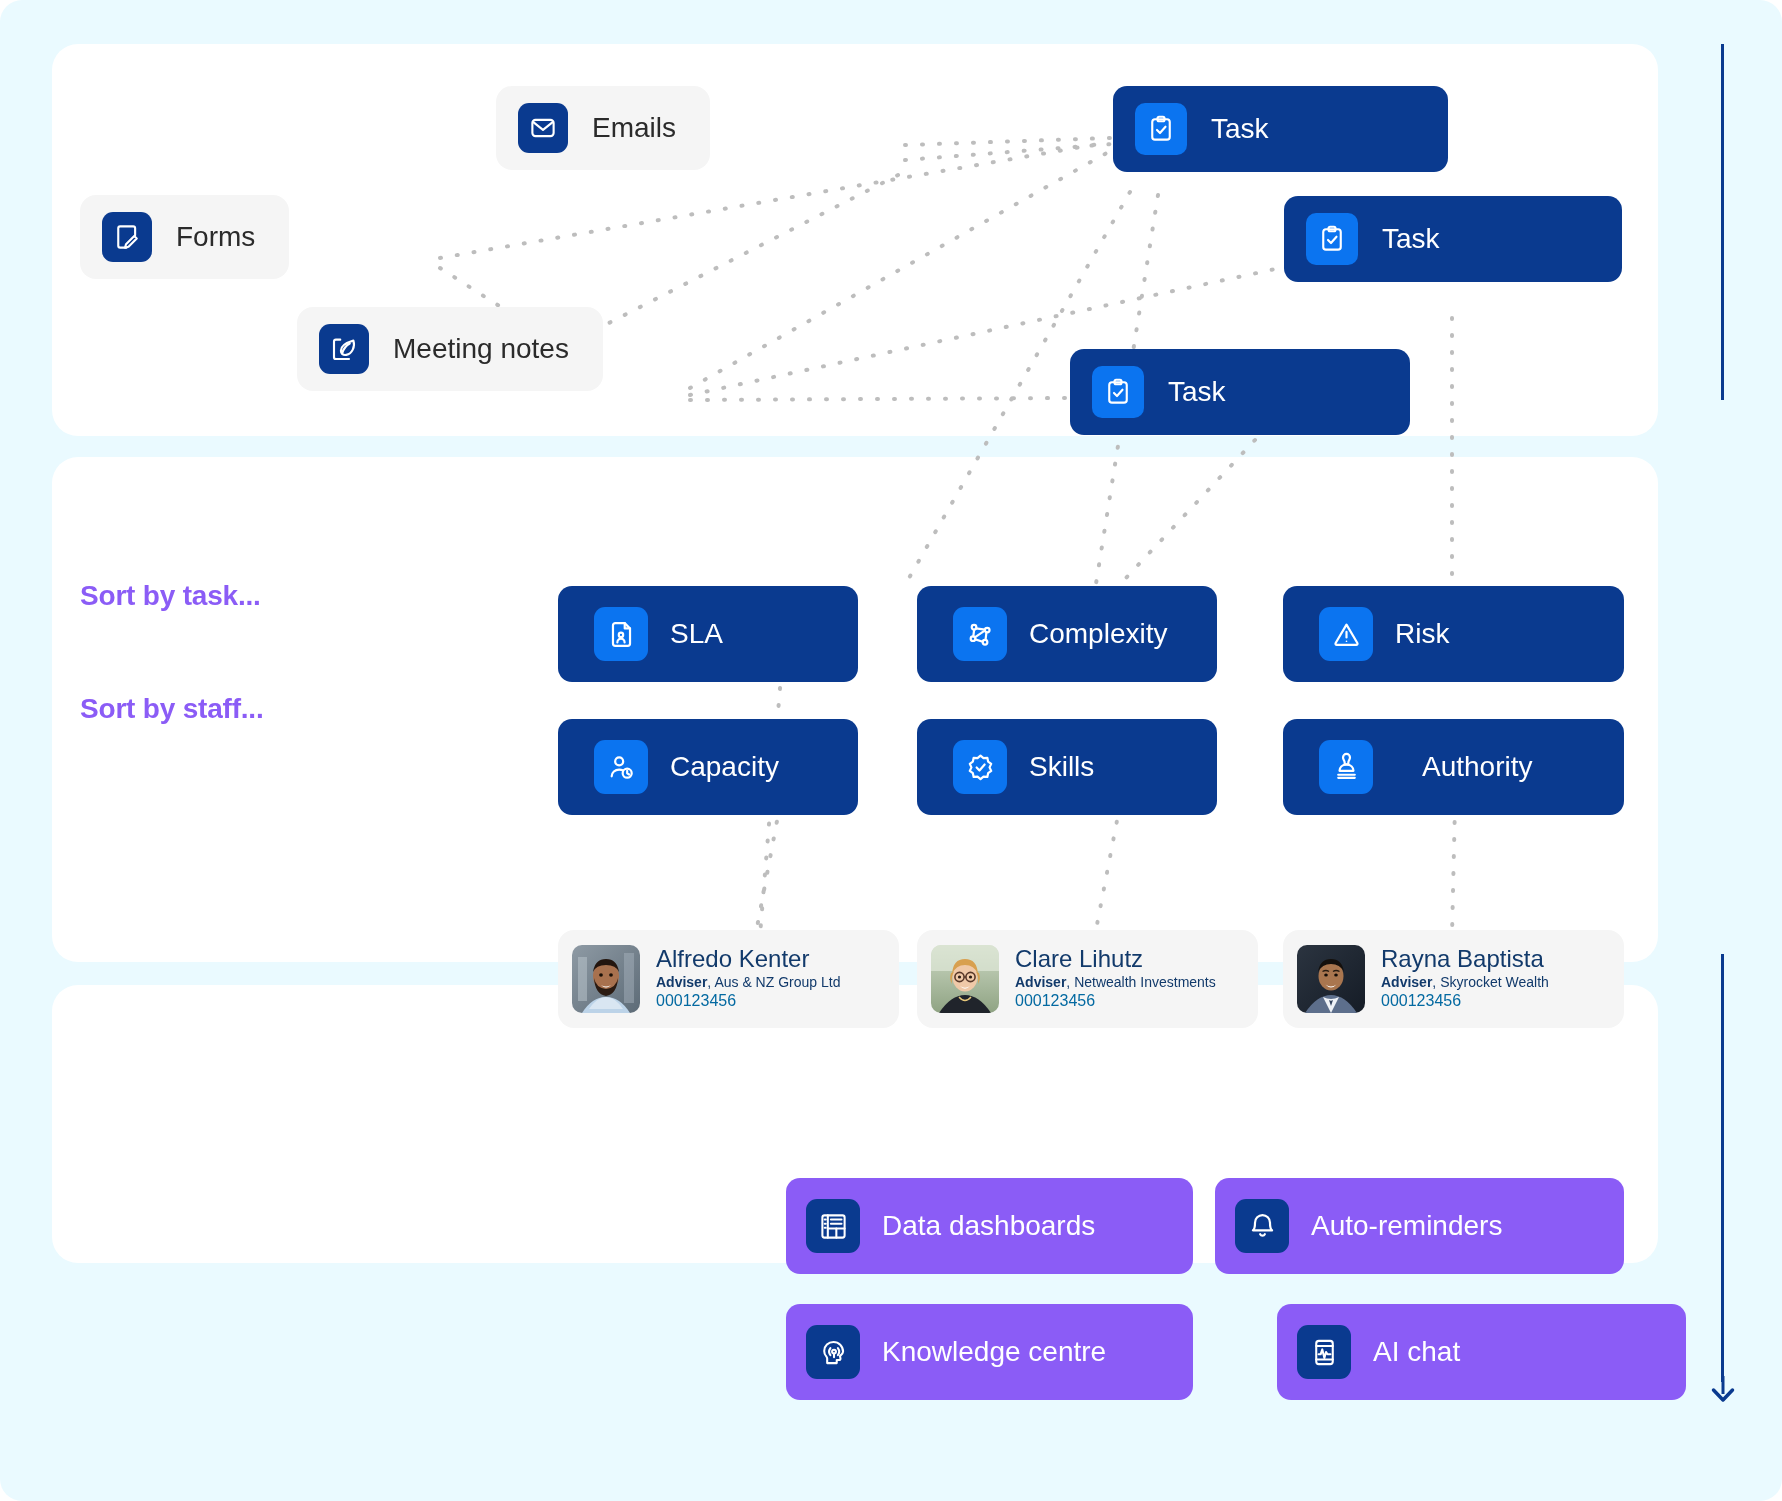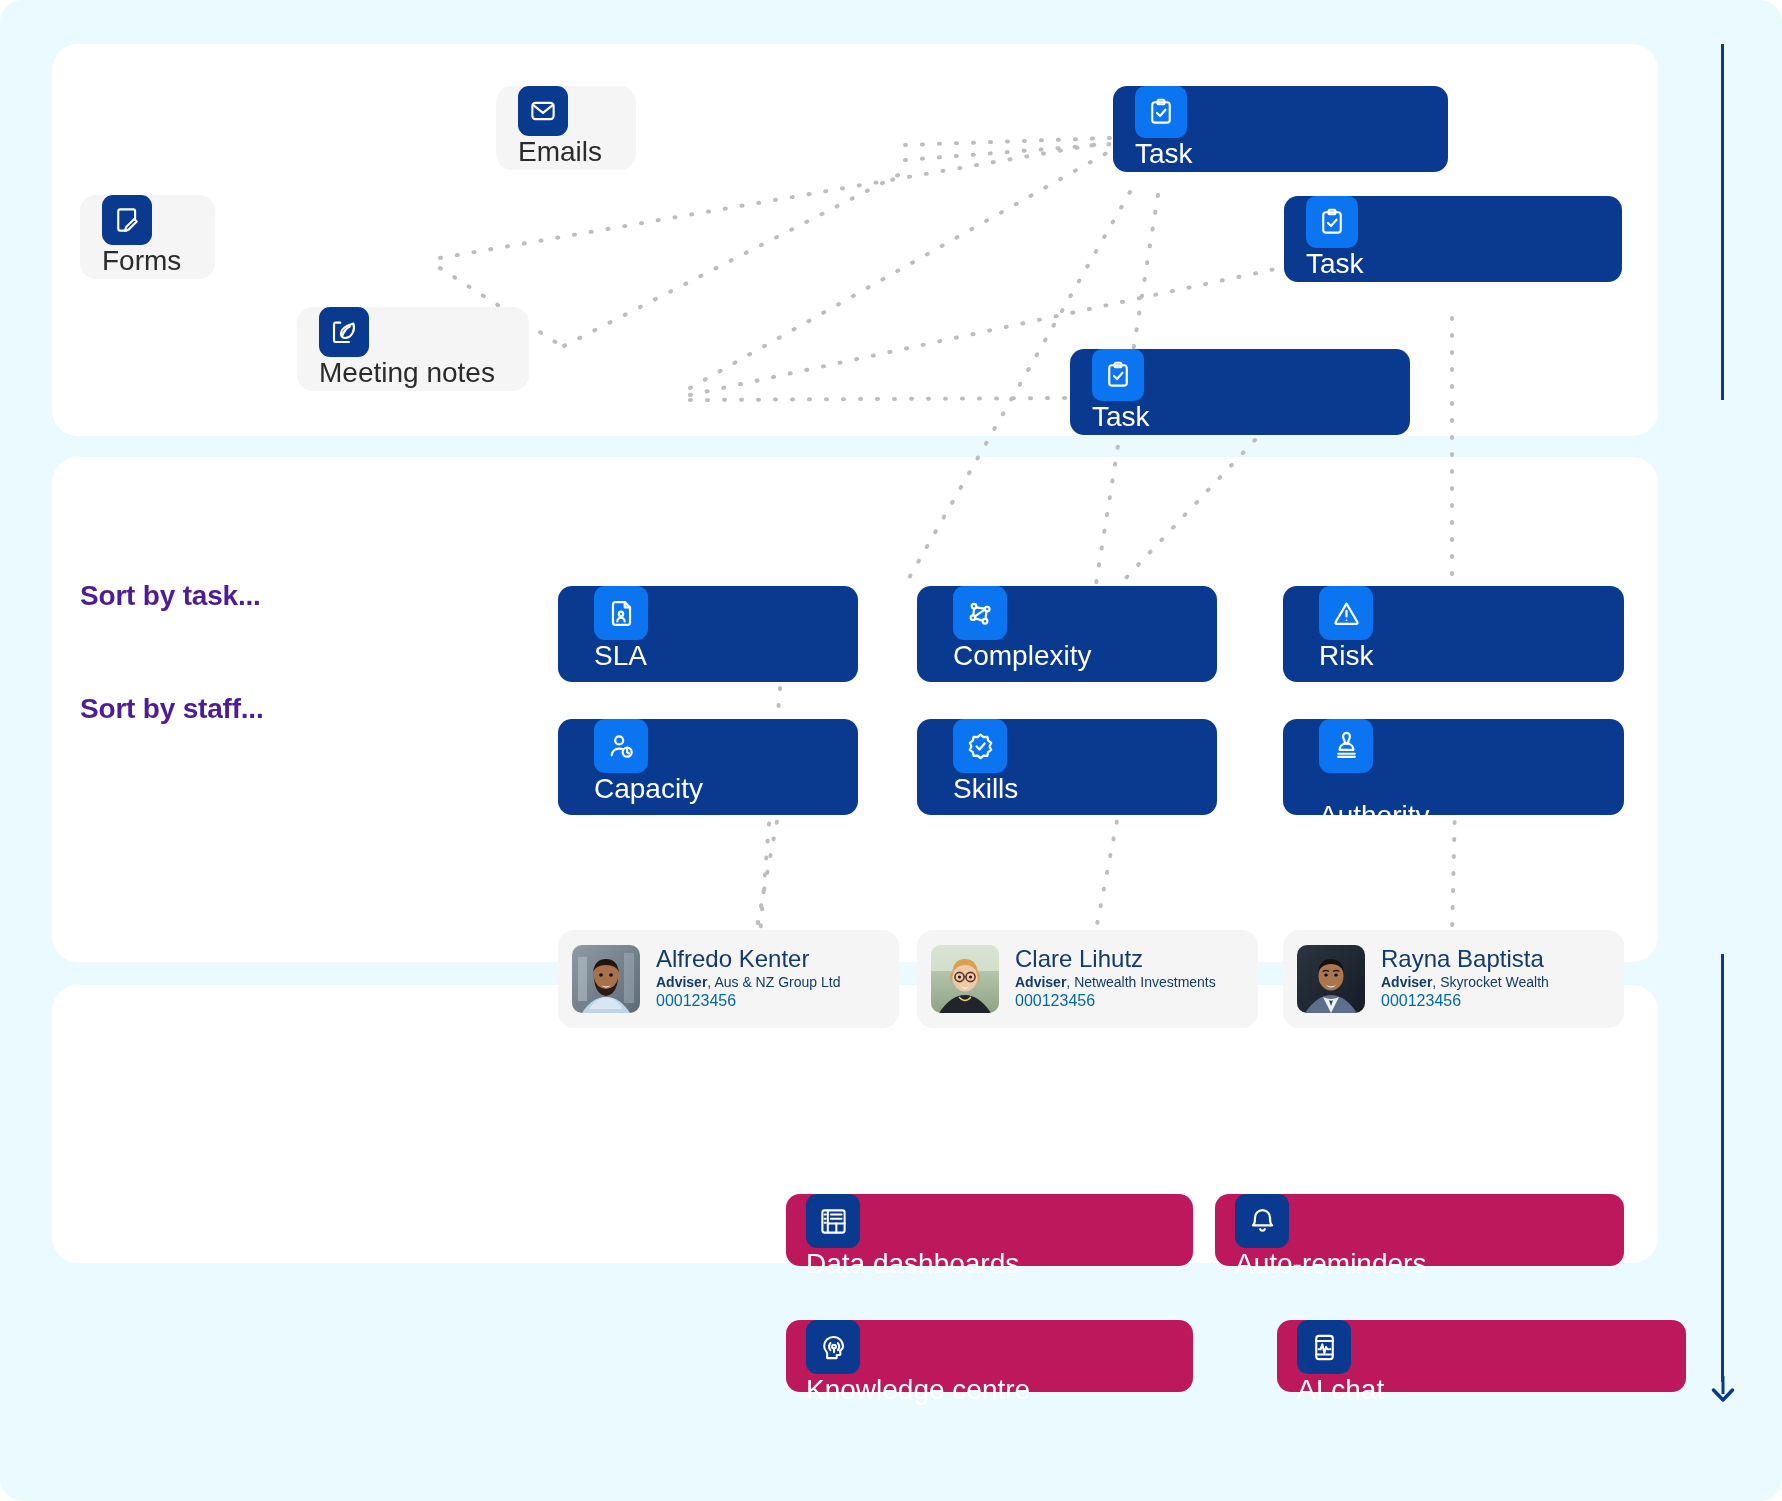--- a/index.html
+++ b/index.html
@@ -50,36 +50,36 @@
     font-size: 34px;
     font-weight: bold;
     letter-spacing: -0.3px;
   }
   #title-task-created  { left: 80px; top: 74px; }
   #title-task-assigned { left: 80px; top: 497px; }
   #title-track-unblock { left: 80px; top: 1023px; }
 
   .sort-label {
     position: absolute;
-    color: #4c1d95;
+    color: #8b5cf6;
     font-size: 28px;
     font-weight: bold;
     letter-spacing: -0.2px;
     z-index: 6;
   }
   #sort-by-task  { left: 80px; top: 580px; }
   #sort-by-staff { left: 80px; top: 693px; }
 
   
   .chip {
     position: absolute;
     display: flex;
+    align-items: center;
     border-radius: 14px;
     z-index: 6;
-    flex-direction: column;
   }
   .chip .ibox {
     display: flex;
     align-items: center;
     justify-content: center;
     border-radius: 10px;
     flex: 0 0 auto;
   }
   .chip .clabel {
     white-space: nowrap;
@@ -135,26 +135,25 @@
     border-radius: 11px;
     margin-right: 22px;
   }
   .chip.navy-wide .clabel {
     color: #ffffff;
     font-size: 28px;
   }
 
   
   .chip.brightblue {
-    background: #be185d;
-    height: 72px;
+    background: #8b5cf6;
+    height: 96px;
     width: 360px;
     padding: 0 20px;
     border-radius: 14px;
-    margin-top: 16px;
   }
   .chip.brightblue .ibox {
     width: 54px; height: 54px;
     background: #0a3a8f;
     border-radius: 11px;
     margin-right: 22px;
   }
   .chip.brightblue .clabel {
     color: #ffffff;
     font-size: 28px;

